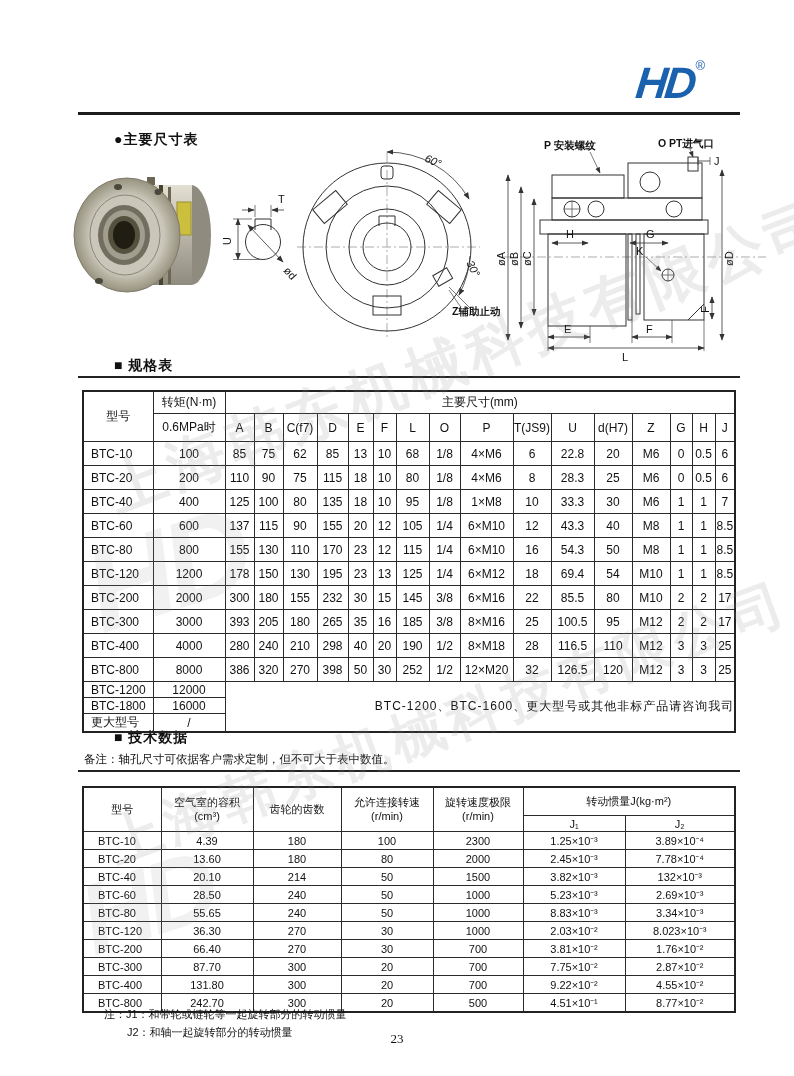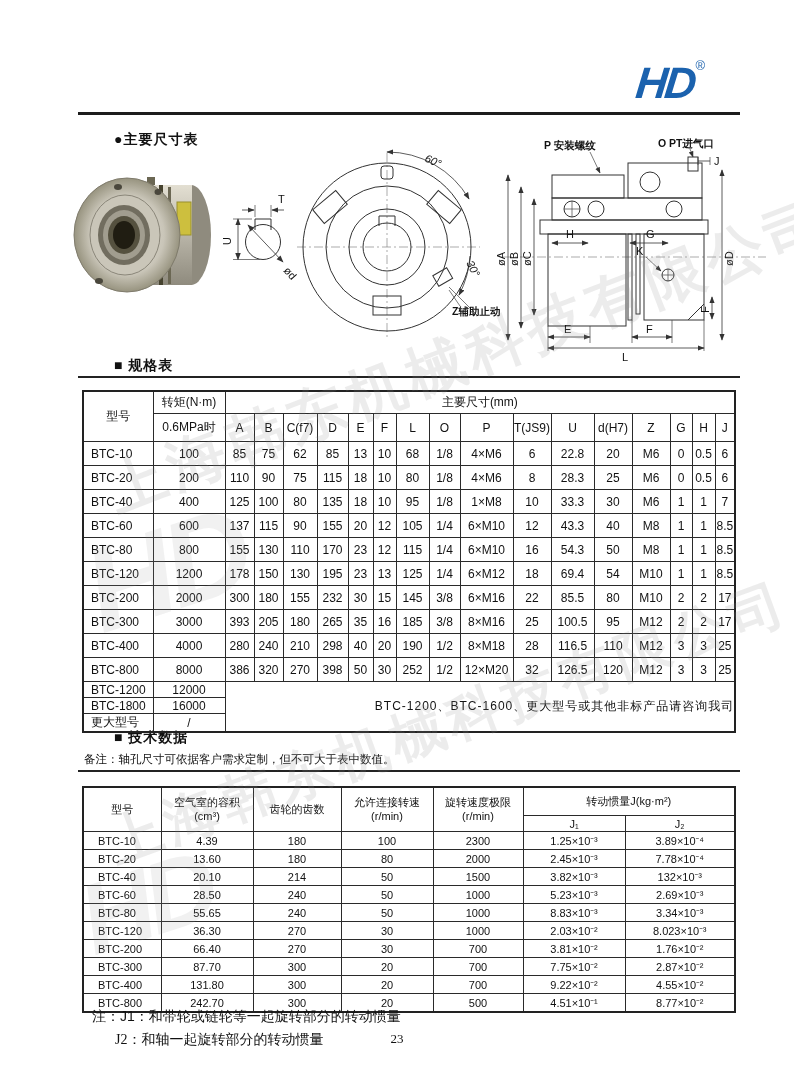--- a/index.html
+++ b/index.html
@@ -29,22 +29,22 @@
 
   .tech{position:absolute;left:82px;top:786px;width:654px;border:2px solid #222;}
   .tech th,.tech td{border:1px solid #2a2a2a;font-size:11px;font-weight:normal;text-align:center;padding:0;white-space:nowrap;}
   .tech thead .two{line-height:1.25;text-align:center;}
   .tech thead tr.h1 th{height:27px;}
   .tech thead tr.h2 th{height:15px;}
   .tech tbody td{height:17px;}
   .tech td.model{text-align:left;padding-left:14px;}
 
   .remark{position:absolute;left:84px;top:752px;font-size:11.5px;text-align:center;}
-  .foot{position:absolute;left:92px;top:1005px;font-size:14px;line-height:1.65;}
-  .foot .l2{padding-left:23px;font-family:Liberation Serif, serif;}
+  .foot{position:absolute;left:104px;top:1005px;font-size:11px;line-height:1.65;}
+  .foot .l2{padding-left:23px;}
   .pageno{position:absolute;left:0;top:1031px;width:794px;text-align:center;font-size:13px;font-family:"Liberation Serif",serif;}
 
   
   .draw{position:absolute;left:0;top:135px;}
   .ln{stroke:#333;fill:none;stroke-width:1;}
   .thin{stroke:#444;fill:none;stroke-width:.7;}
   .cl{stroke:#888;fill:none;stroke-width:.7;stroke-dasharray:9 3 2 3;}
   .dim{stroke:#333;fill:none;stroke-width:.8;}
   .lbl{font-size:11px;fill:#111;}
   .lblB{font-size:10.5px;font-weight:bold;fill:#111;}

